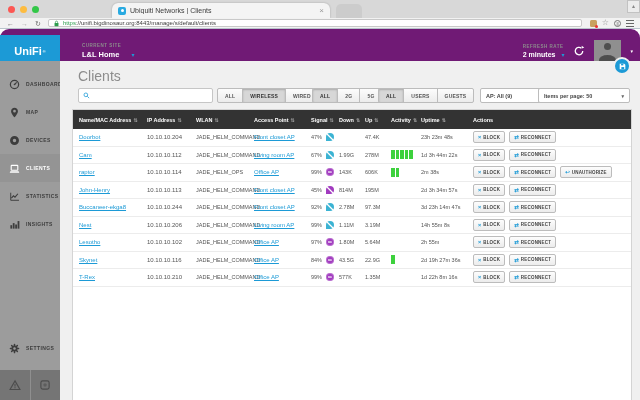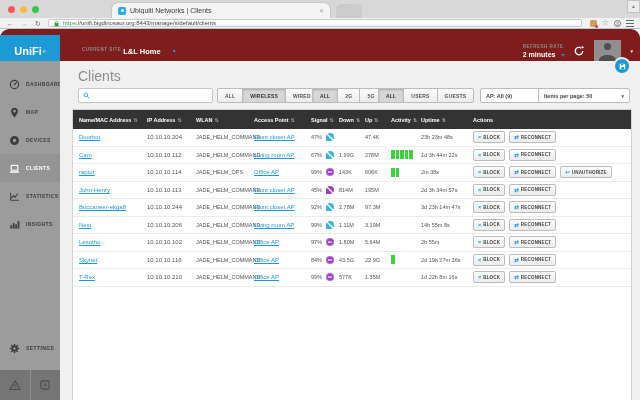--- a/index.html
+++ b/index.html
@@ -29,24 +29,24 @@
   .url-text { font-size:6px; color:#3a3a3a; white-space:nowrap; line-height:7px; }
   .url-text .scheme { color:#2e9e4f; }
   .tb-icons { display:flex; align-items:center; gap:5px; margin-right:6px; }
   .ext-icon { width:7px; height:7px; border-radius:1.5px; background:#c9a15f; position:relative; }
   .ext-icon:after { content:""; position:absolute; right:-1px; bottom:-1px; width:3px; height:3px; border-radius:50%; background:#e33; }
   .star-icon { font-size:8px; color:#8a8a8a; line-height:8px; }
   .pause-icon { width:7px; height:7px; border:1px solid #777; border-radius:50%; font-size:4px; color:#777; text-align:center; line-height:5px; font-weight:bold;}
   .menu-icon { width:8px; height:7px; background:repeating-linear-gradient(180deg,#666 0 1px,transparent 1px 3px); }
 
   
-  .appheader { position:absolute; top:29px; left:0; right:0; height:44px; background:#7f1d1d; display:flex; align-items:center;border-radius:9px; }
+  .appheader { position:absolute; top:29px; left:0; right:0; height:44px; background:#701a75; display:flex; align-items:center;border-radius:9px; }
   .logo { width:60px; height:32px; background:#1c9ad6; color:#fff; display:flex; align-items:center; justify-content:center; font-size:11px; font-weight:bold; flex:0 0 auto;}
   .logo sup { font-size:4px; margin-left:1px; }
-  .siteblock { margin-left:22px; display:flex; flex-direction:row; gap:2px; }
+  .siteblock { margin-left:22px; display:flex; flex-direction:column; gap:2px; }
   .microlabel { font-size:4.5px; color:#8d8d8d; letter-spacing:.5px; font-weight:bold; }
   .siteline { display:flex; align-items:center; gap:12px; }
   .sitename { font-size:7.5px; color:#fff; font-weight:bold; }
   .caret { color:#1c9ad6; font-size:6px; line-height:6px; }
   .hdr-right { margin-left:auto; display:flex; align-items:center; gap:9px; padding-right:7px; }
   .refreshblock { display:flex; flex-direction:column; gap:2px; align-items:flex-start; }
   .refreshline { display:flex; align-items:center; gap:6px; }
   .refreshval { font-size:7px; color:#fff; font-weight:bold; }
   .avatar { width:27px; height:22px; background:#8f8f8f; position:relative; overflow:hidden; }
   .avatar .head { position:absolute; top:3px; left:10px; width:7px; height:7px; border-radius:50%; background:#4e4e4e; }

